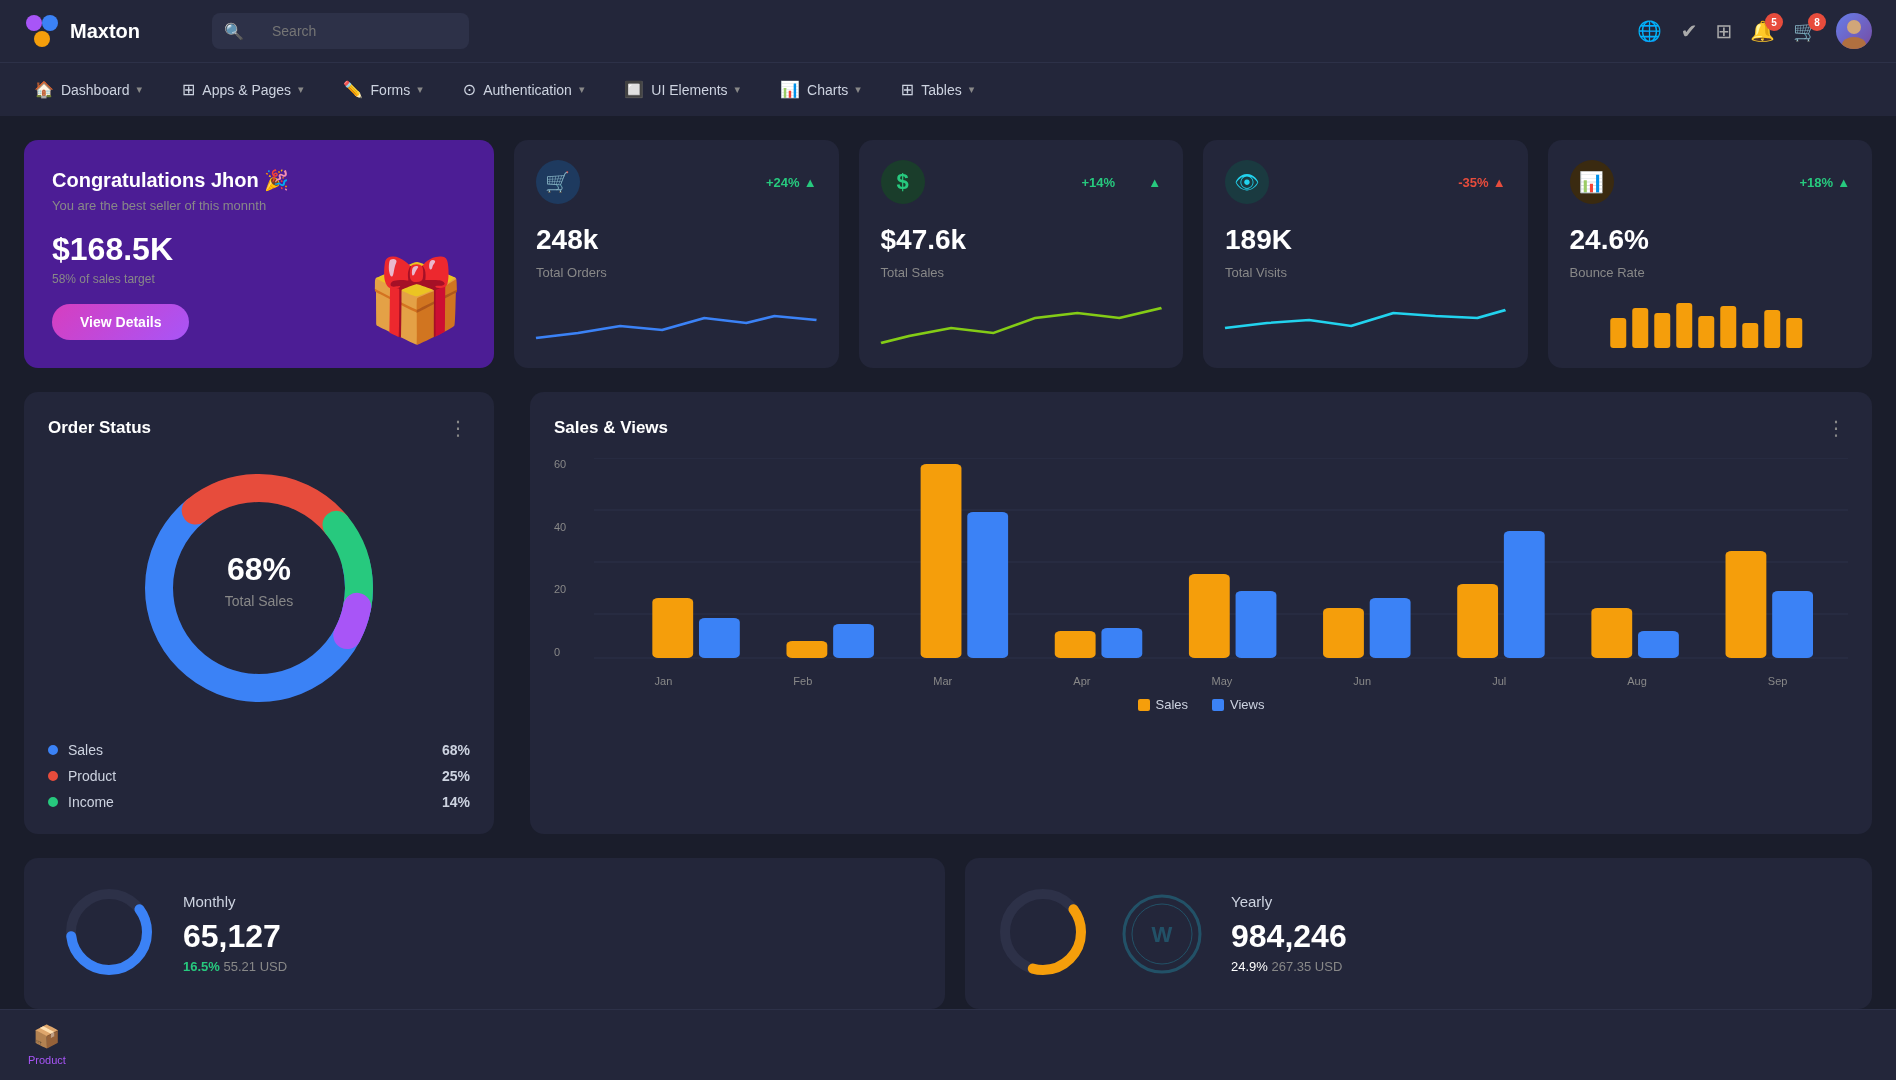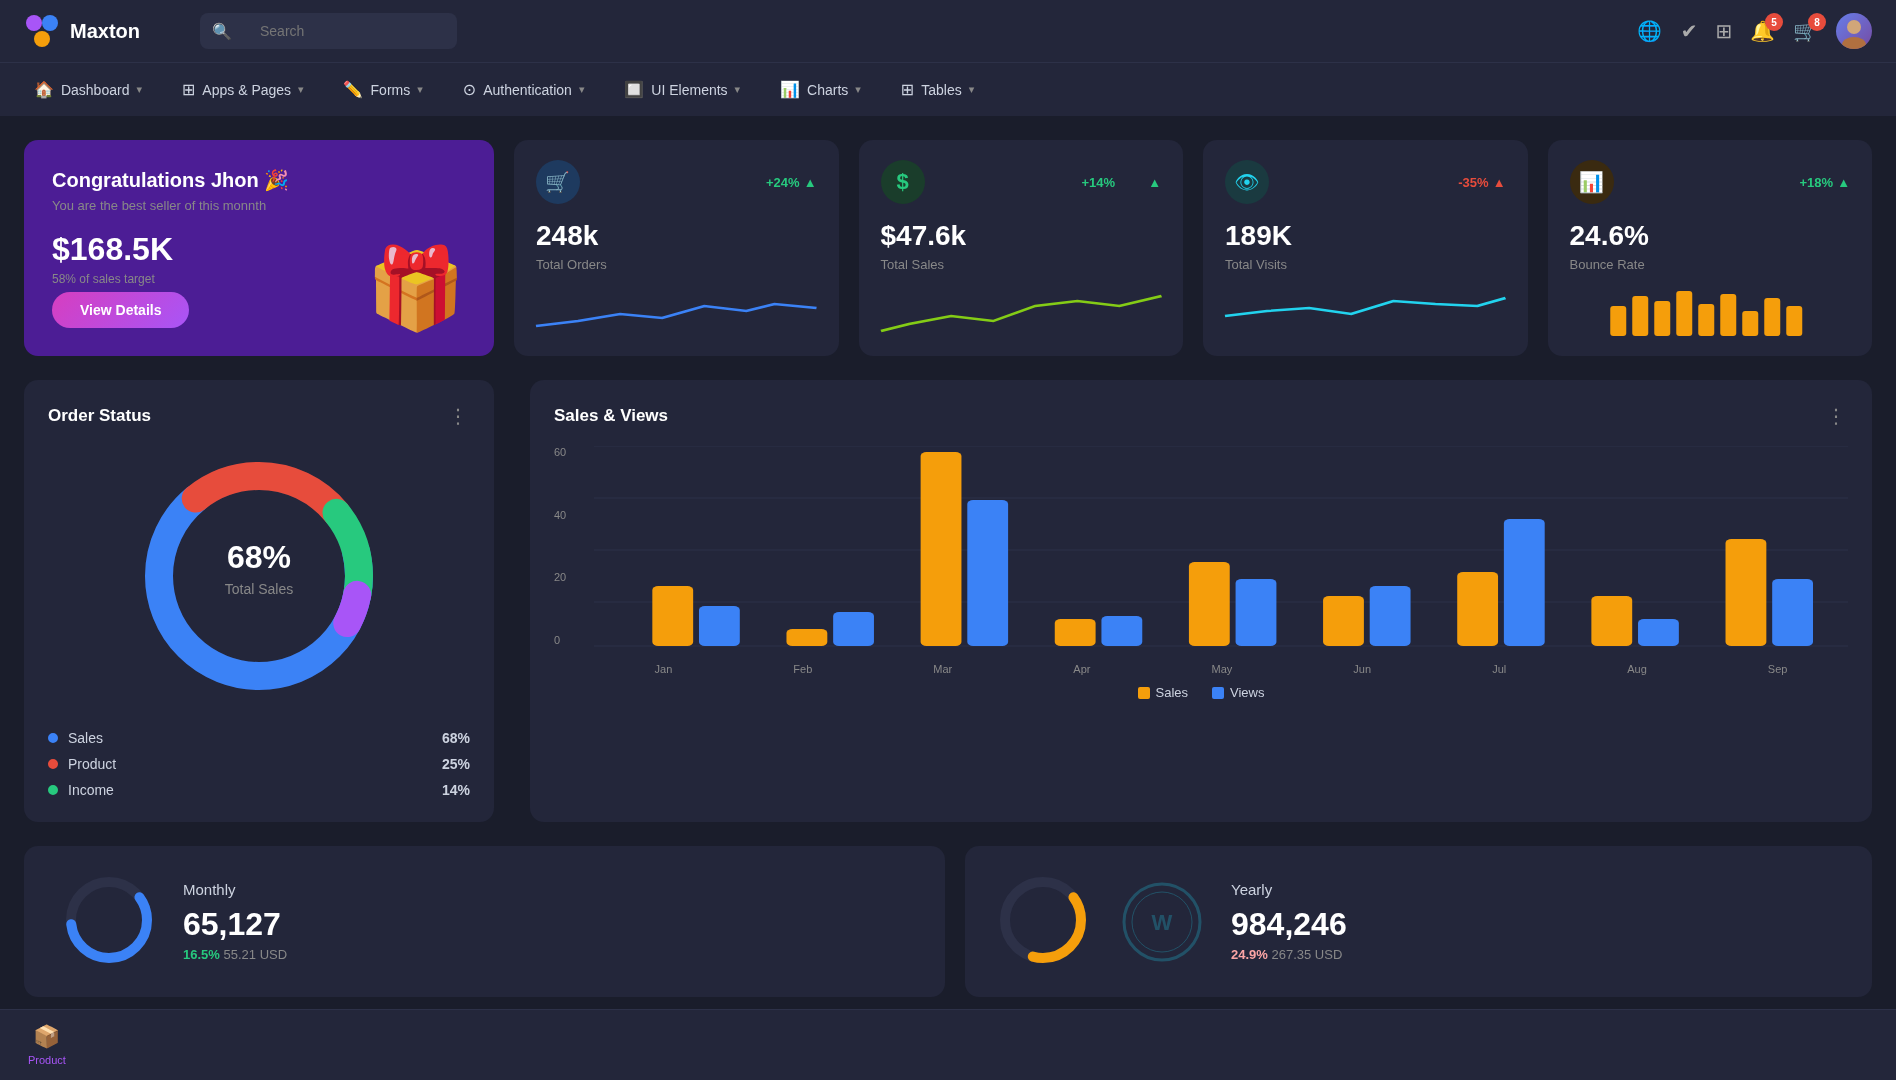--- a/index.html
+++ b/index.html
@@ -13,21 +13,21 @@
       overflow-x: hidden;
     }
 
     
     .topbar {
       background: #23263a;
       display: flex;
       align-items: center;
       padding: 0 24px;
       height: 62px;
-      gap: 16px;
+      gap: 28px;
     }
     .logo-area {
       display: flex;
       align-items: center;
       gap: 10px;
       min-width: 160px;
     }
     .logo-icon {
       width: 36px;
       height: 36px;
@@ -171,21 +171,21 @@
     }
     .view-details-btn {
       background: linear-gradient(135deg, #d63ec0, #a855f7);
       color: #fff;
       border: none;
       border-radius: 24px;
       padding: 10px 28px;
       font-size: 14px;
       font-weight: 600;
       cursor: pointer;
-      margin-top: 6px;
+      margin-top: 18px;
       display: inline-block;
     }
     .gift-icon {
       position: absolute;
       right: 28px;
       bottom: 20px;
       font-size: 80px;
       opacity: 0.9;
     }
 
@@ -327,21 +327,21 @@
       padding: 24px 28px;
       flex: 1;
       display: flex;
       align-items: center;
       gap: 24px;
     }
     .yearly-info {}
     .yearly-period { font-size: 15px; color: #cdd3e0; margin-bottom: 8px; }
     .yearly-amount { font-size: 32px; font-weight: 800; color: #fff; }
     .yearly-sub { font-size: 13px; color: #888; margin-top: 4px; }
-    .yearly-up { color: #fca5a5; font-weight: 700; }
+    .yearly-up { color: #ffffff; font-weight: 400; }
 
     
     .bottombar {
       background: #23263a;
       padding: 14px 28px;
       display: flex;
       align-items: center;
       gap: 28px;
       border-top: 1px solid #2d3148;
       position: fixed;

